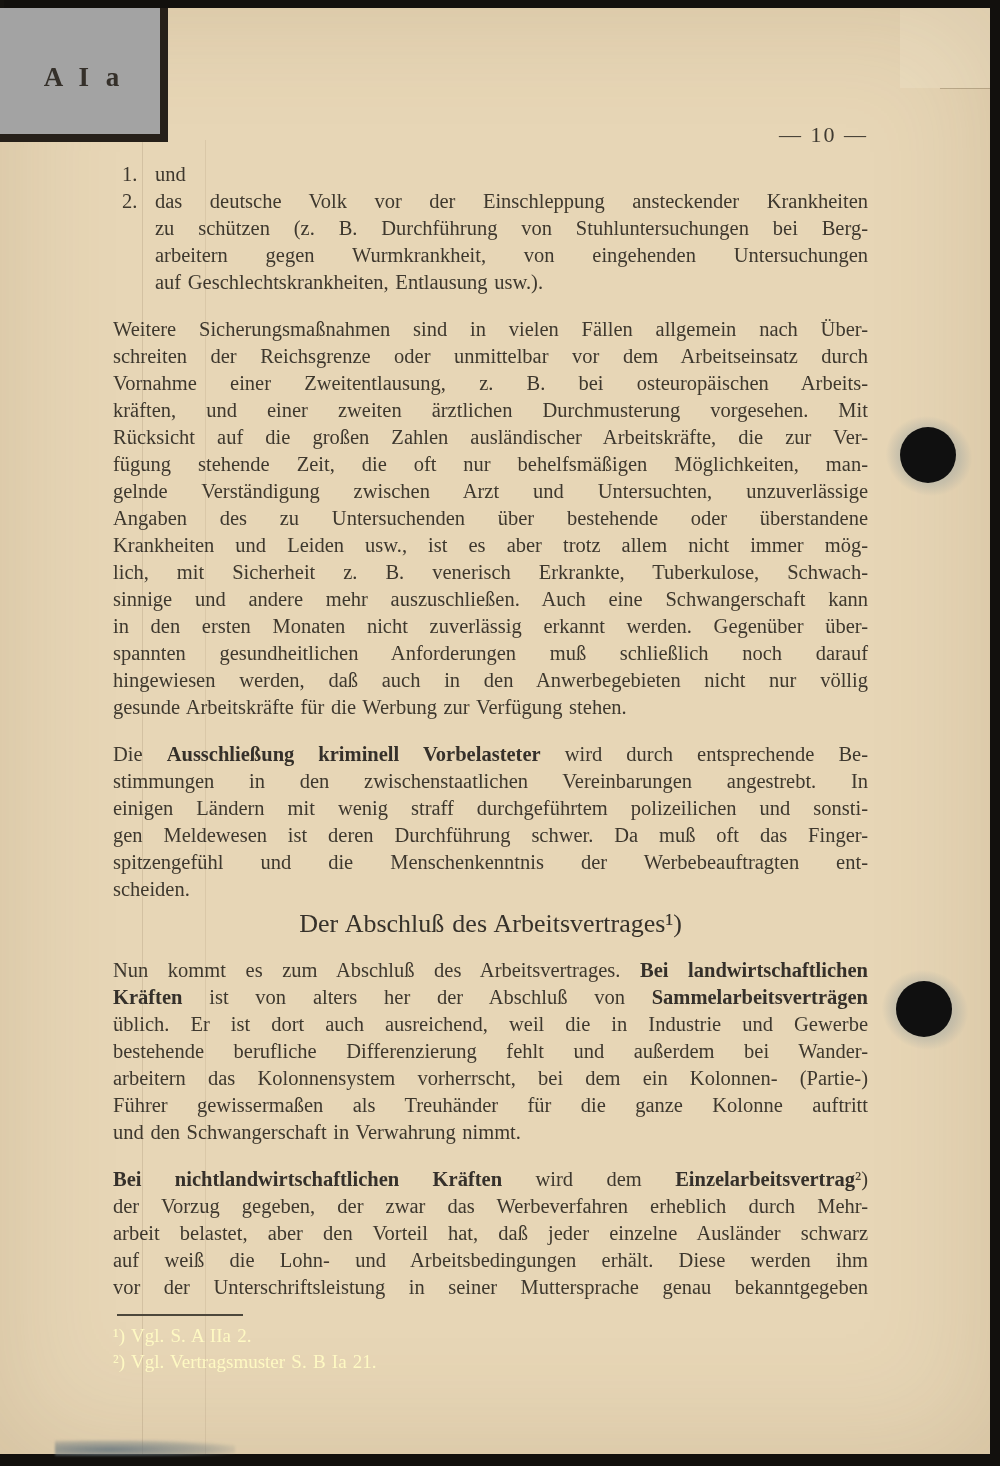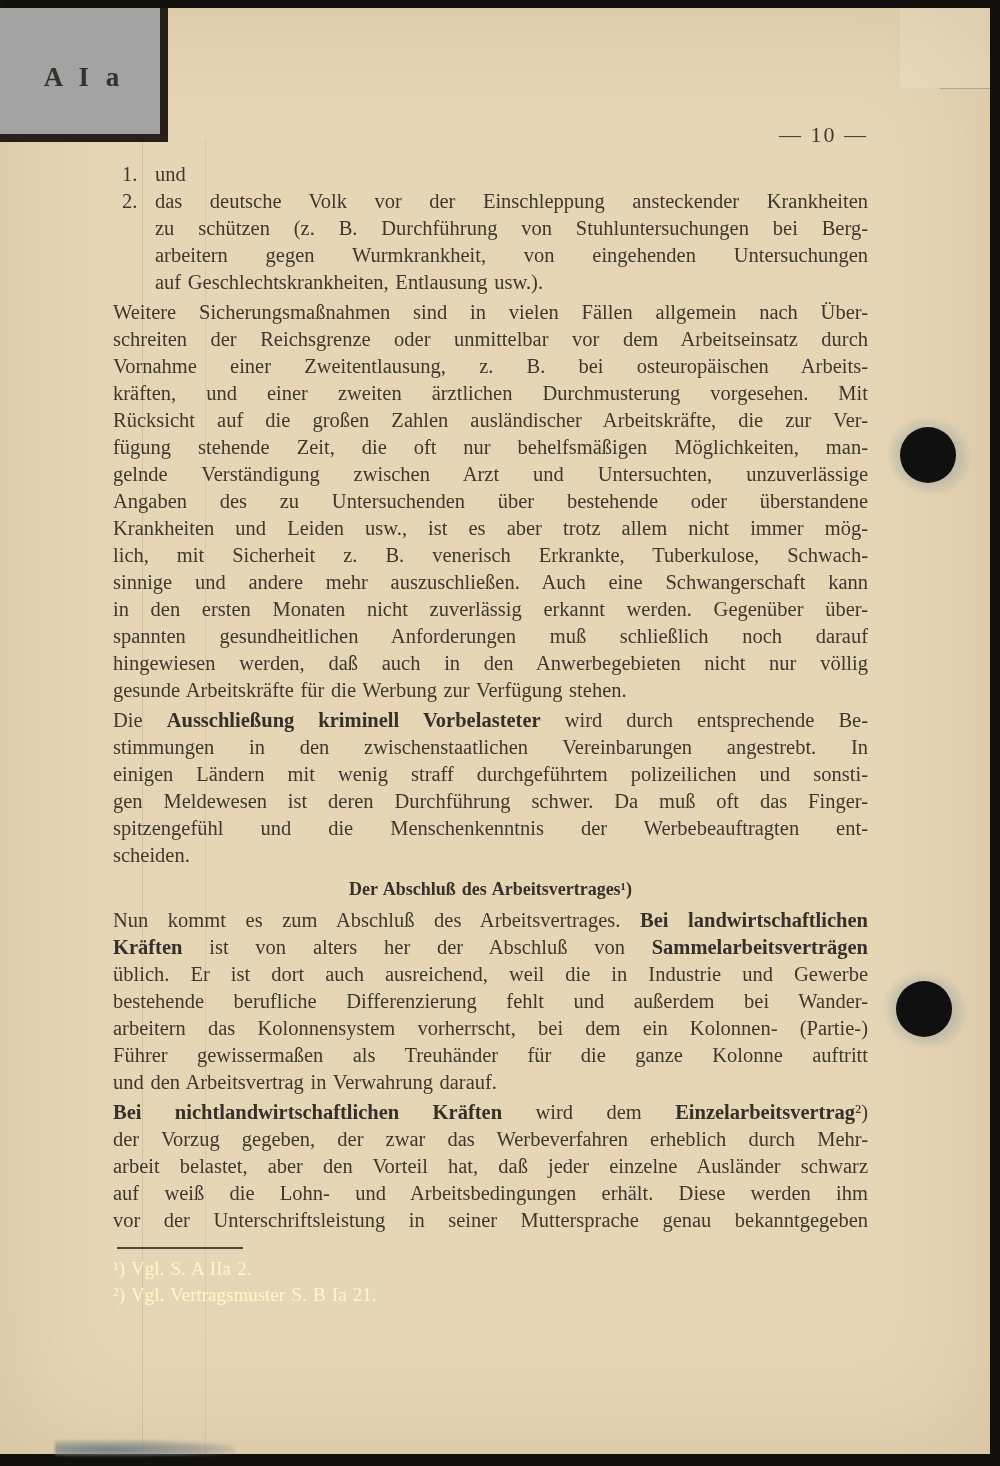--- a/index.html
+++ b/index.html
@@ -40,26 +40,26 @@
     text-align:right;font-size:22px;color:#3f3a31;letter-spacing:2px;
   }
   .text-column{
     position:absolute;left:113px;top:161px;width:755px;
     font-size:20.5px;line-height:27px;color:#3e382e;
     word-spacing:1.5px;
   }
   .line{text-align:justify;text-align-last:justify;}
   .line.last{text-align-last:left;}
   .block{margin-top:0;}
-  .block.paragraph{margin-top:3px;}
+  .block.paragraph{margin-top:20px;}
   .block.list-item{position:relative;padding-left:42px;}
   .block.list-item .marker{position:absolute;left:9px;top:0;}
   .heading{
     margin:7px 0 4px 0;text-align:center;text-align-last:center;
-    font-weight:bold;font-size:18px;color:#36312a;
+    font-weight:normal;font-size:26px;color:#36312a;
   }
   b{color:#35302a;}
   .footnote-rule{
     width:126px;height:0;border-top:2px solid #4d473b;
     margin:13px 0 7px 4px;
   }
   .footnote{font-size:19px;line-height:26px;color:#fef9c3;}
   
   .punch-hole{position:absolute;width:56px;height:56px;}
   .punch-hole .halo{
@@ -139,21 +139,21 @@
         <div class="line last">scheiden.</div>
       </div>
       <div class="heading">Der Abschluß des Arbeitsvertrages¹)</div>
       <div class="block paragraph">
         <div class="line">Nun kommt es zum Abschluß des Arbeitsvertrages. <b>Bei landwirtschaftlichen</b></div>
         <div class="line"><b>Kräften</b> ist von alters her der Abschluß von <b>Sammelarbeitsverträgen</b></div>
         <div class="line">üblich. Er ist dort auch ausreichend, weil die in Industrie und Gewerbe</div>
         <div class="line">bestehende berufliche Differenzierung fehlt und außerdem bei Wander-</div>
         <div class="line">arbeitern das Kolonnensystem vorherrscht, bei dem ein Kolonnen- (Partie-)</div>
         <div class="line">Führer gewissermaßen als Treuhänder für die ganze Kolonne auftritt</div>
-        <div class="line last">und den Arbeitsvertrag in Verwahrung darauf.</div>
+        <div class="line last">und den Schwangerschaft in Verwahrung nimmt.</div>
       </div>
       <div class="block paragraph">
         <div class="line"><b>Bei nichtlandwirtschaftlichen Kräften</b> wird dem <b>Einzelarbeitsvertrag</b>²)</div>
         <div class="line">der Vorzug gegeben, der zwar das Werbeverfahren erheblich durch Mehr-</div>
         <div class="line">arbeit belastet, aber den Vorteil hat, daß jeder einzelne Ausländer schwarz</div>
         <div class="line">auf weiß die Lohn- und Arbeitsbedingungen erhält. Diese werden ihm</div>
         <div class="line">vor der Unterschriftsleistung in seiner Muttersprache genau bekanntgegeben</div>
       </div>
     </div>
   <div class="footnote-rule"></div>

